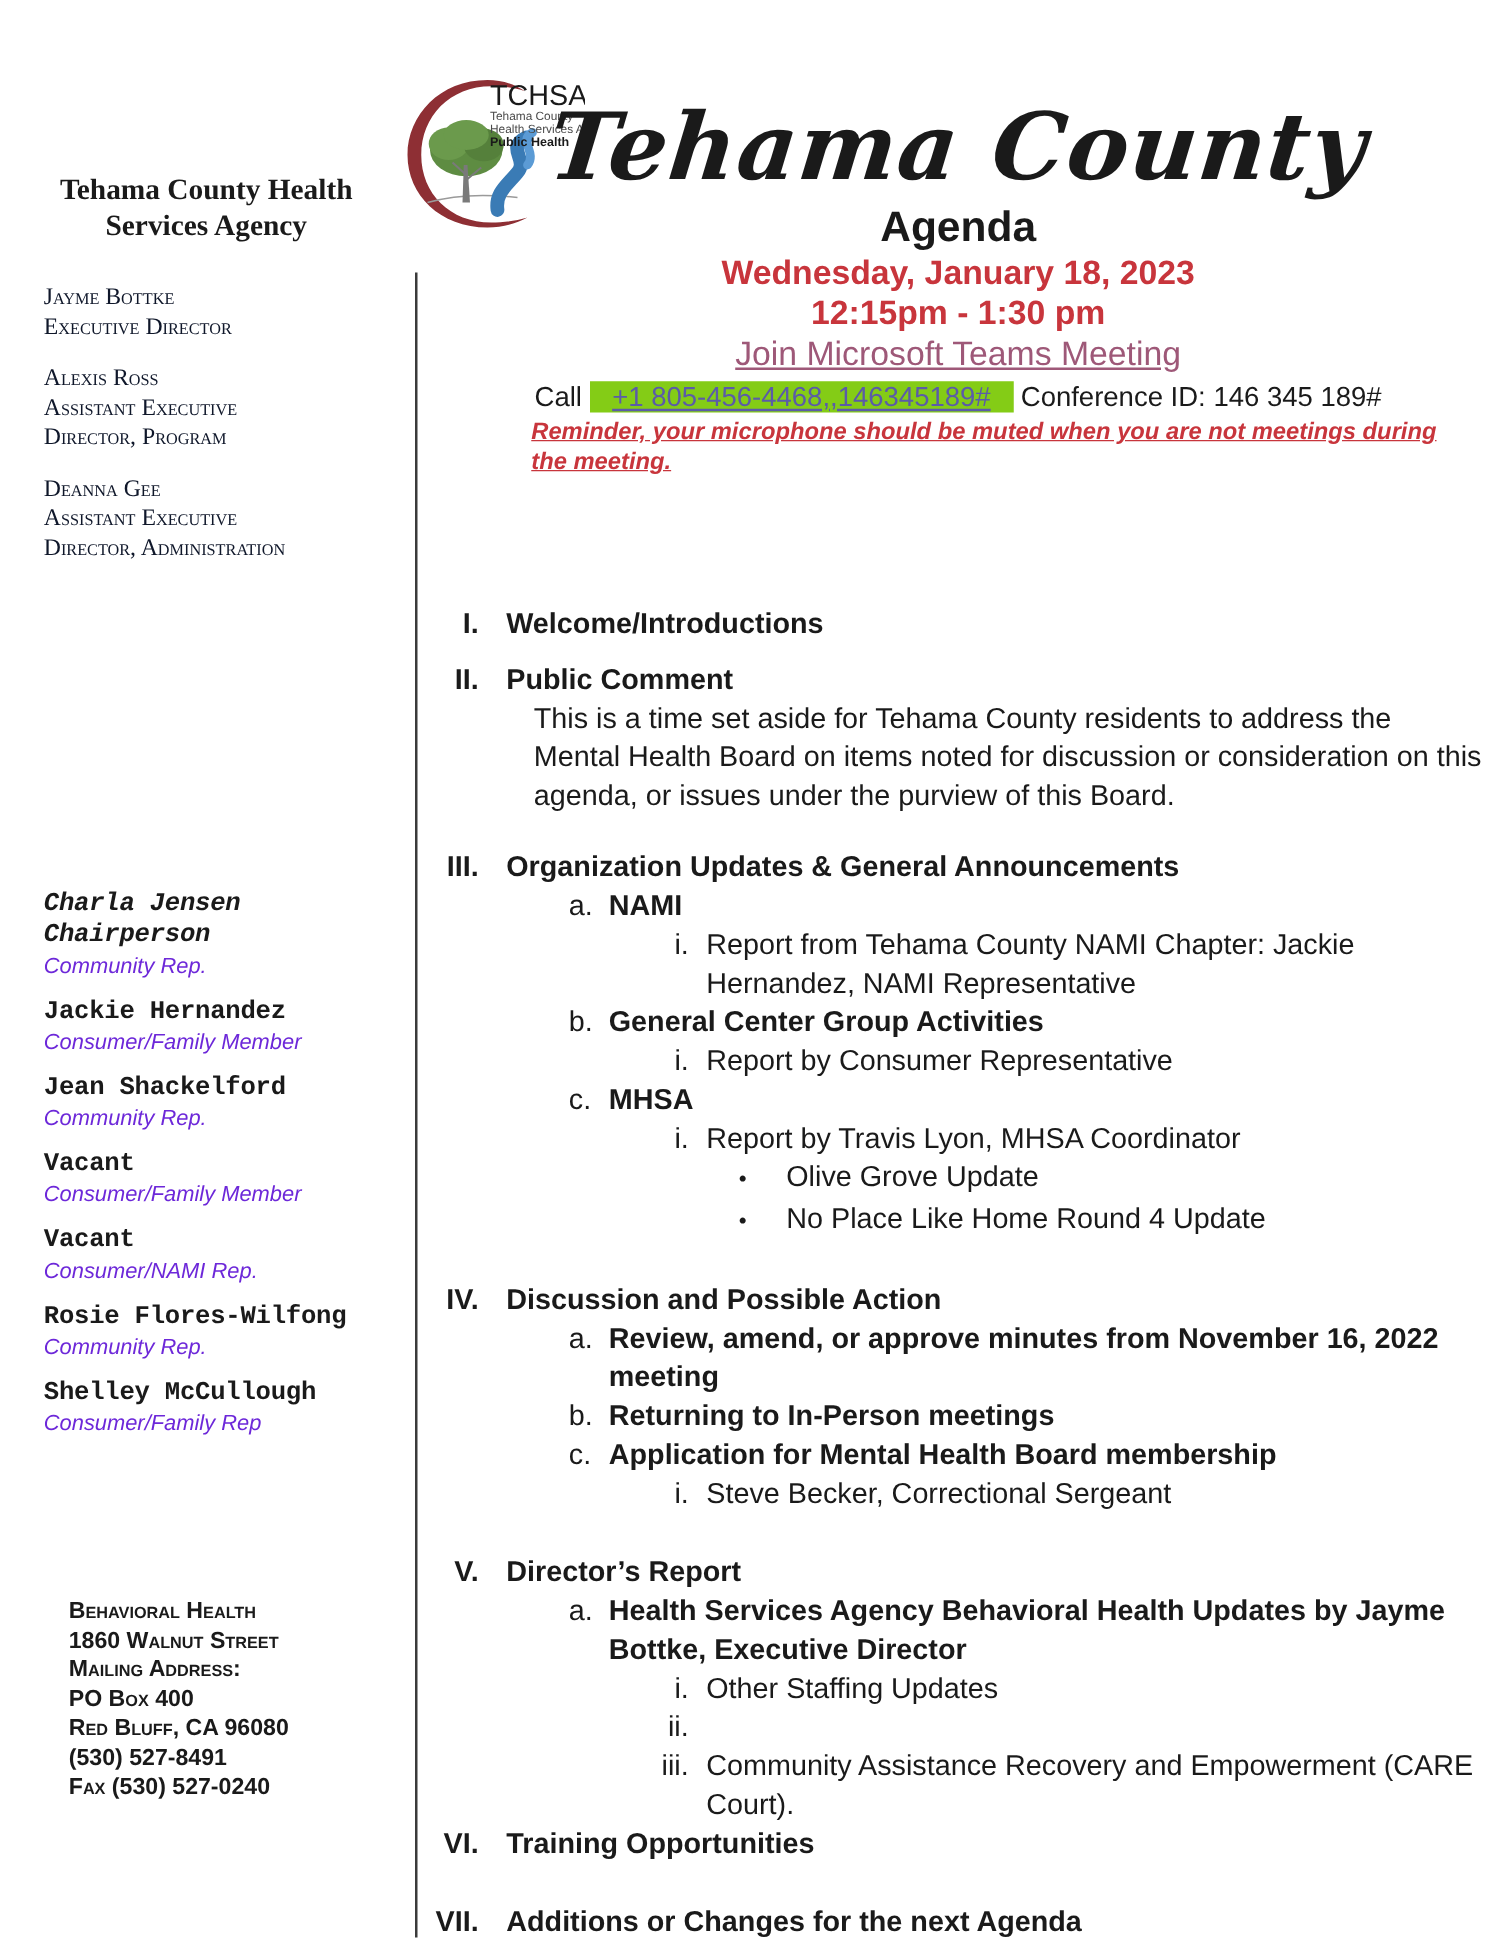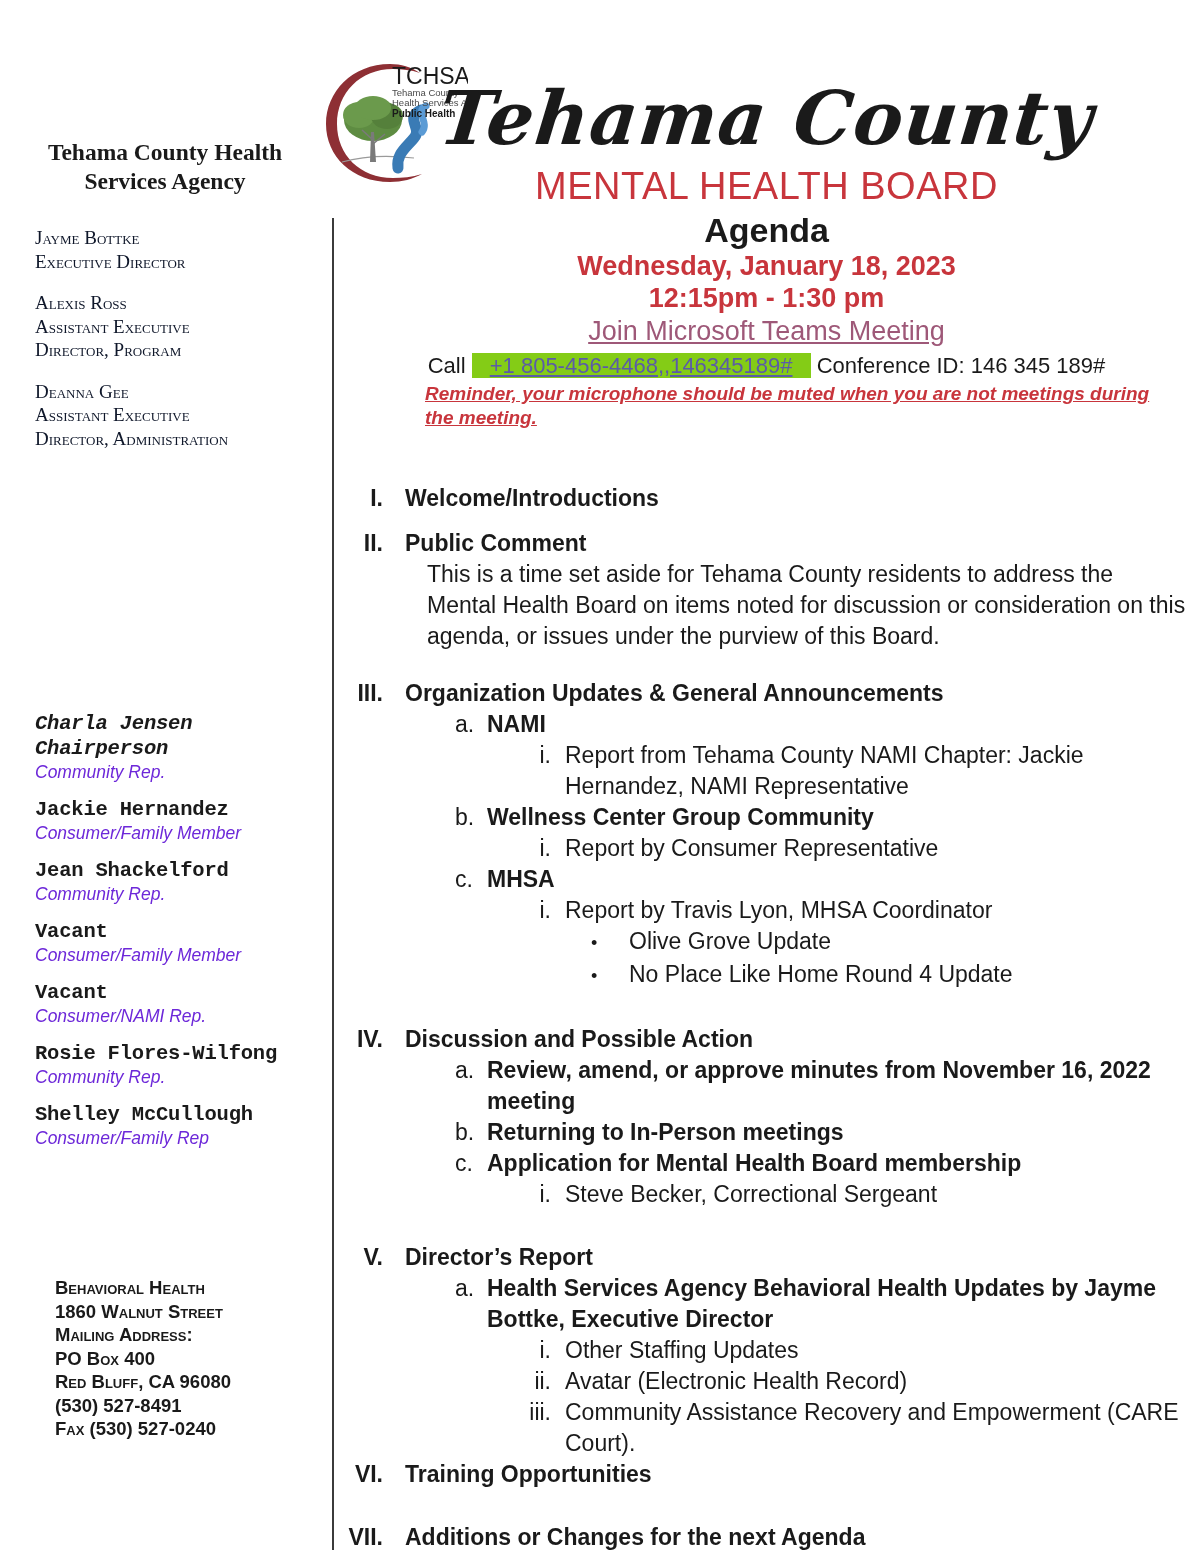--- a/index.html
+++ b/index.html
@@ -352,21 +352,20 @@
     <text x="74" y="38" font-family="Liberation Sans, sans-serif" font-size="9.5" fill="#4a4a4a">Tehama County</text>
     <text x="74" y="48" font-family="Liberation Sans, sans-serif" font-size="9.5" fill="#4a4a4a">Health Services Agency</text>
     <text x="74" y="59" font-family="Liberation Sans, sans-serif" font-size="10" font-weight="bold" fill="#1a1a1a">Public Health</text>
   </svg>
 </div>
 
 <div id="main">
 
   <div id="header">
     <div class="doc-script">Tehama County</div>
-    <div class="doc-board">MENTAL HEALTH BOARD</div>
     <div class="doc-agenda">Agenda</div>
     <div class="doc-date">Wednesday, January 18, 2023</div>
     <div class="doc-time">12:15pm - 1:30 pm</div>
     <div class="doc-teams">Join Microsoft Teams Meeting</div>
     <div class="doc-call">
       <b>Call</b>
       <span class="tel">+1 805-456-4468,,146345189#</span>
       <b>Conference ID</b><span>: 146 345 189#</span>
     </div>
     <div class="doc-reminder">Reminder, your microphone should be muted when you are not meetings during the meeting.</div>
@@ -402,21 +401,21 @@
         <div class="lvl-a">
           <span class="mk">a.</span>
           <span class="tx">NAMI</span>
         </div>
         <div class="lvl-i">
           <span class="mk">i.</span>
           <span class="tx">Report from Tehama County NAMI Chapter: Jackie Hernandez, NAMI Representative</span>
         </div>
         <div class="lvl-a">
           <span class="mk">b.</span>
-          <span class="tx">Wellness Center Group Community</span>
+          <span class="tx">General Center Group Activities</span>
         </div>
         <div class="lvl-i">
           <span class="mk">i.</span>
           <span class="tx">Report by Consumer Representative</span>
         </div>
         <div class="lvl-a">
           <span class="mk">c.</span>
           <span class="tx">MHSA</span>
         </div>
         <div class="lvl-i">
@@ -472,21 +471,20 @@
         <div class="lvl-a">
           <span class="mk">a.</span>
           <span class="tx">Health Services Agency Behavioral Health Updates by Jayme Bottke, Executive Director</span>
         </div>
         <div class="lvl-i">
           <span class="mk">i.</span>
           <span class="tx">Other Staffing Updates</span>
         </div>
         <div class="lvl-i">
           <span class="mk">ii.</span>
-          <span class="tx">Avatar (Electronic Health Record)</span>
         </div>
         <div class="lvl-i">
           <span class="mk">iii.</span>
           <span class="tx">Community Assistance Recovery and Empowerment (CARE Court).</span>
         </div>
       </div>
     </div>
 
     <div class="sec">
       <div class="sec-head">

